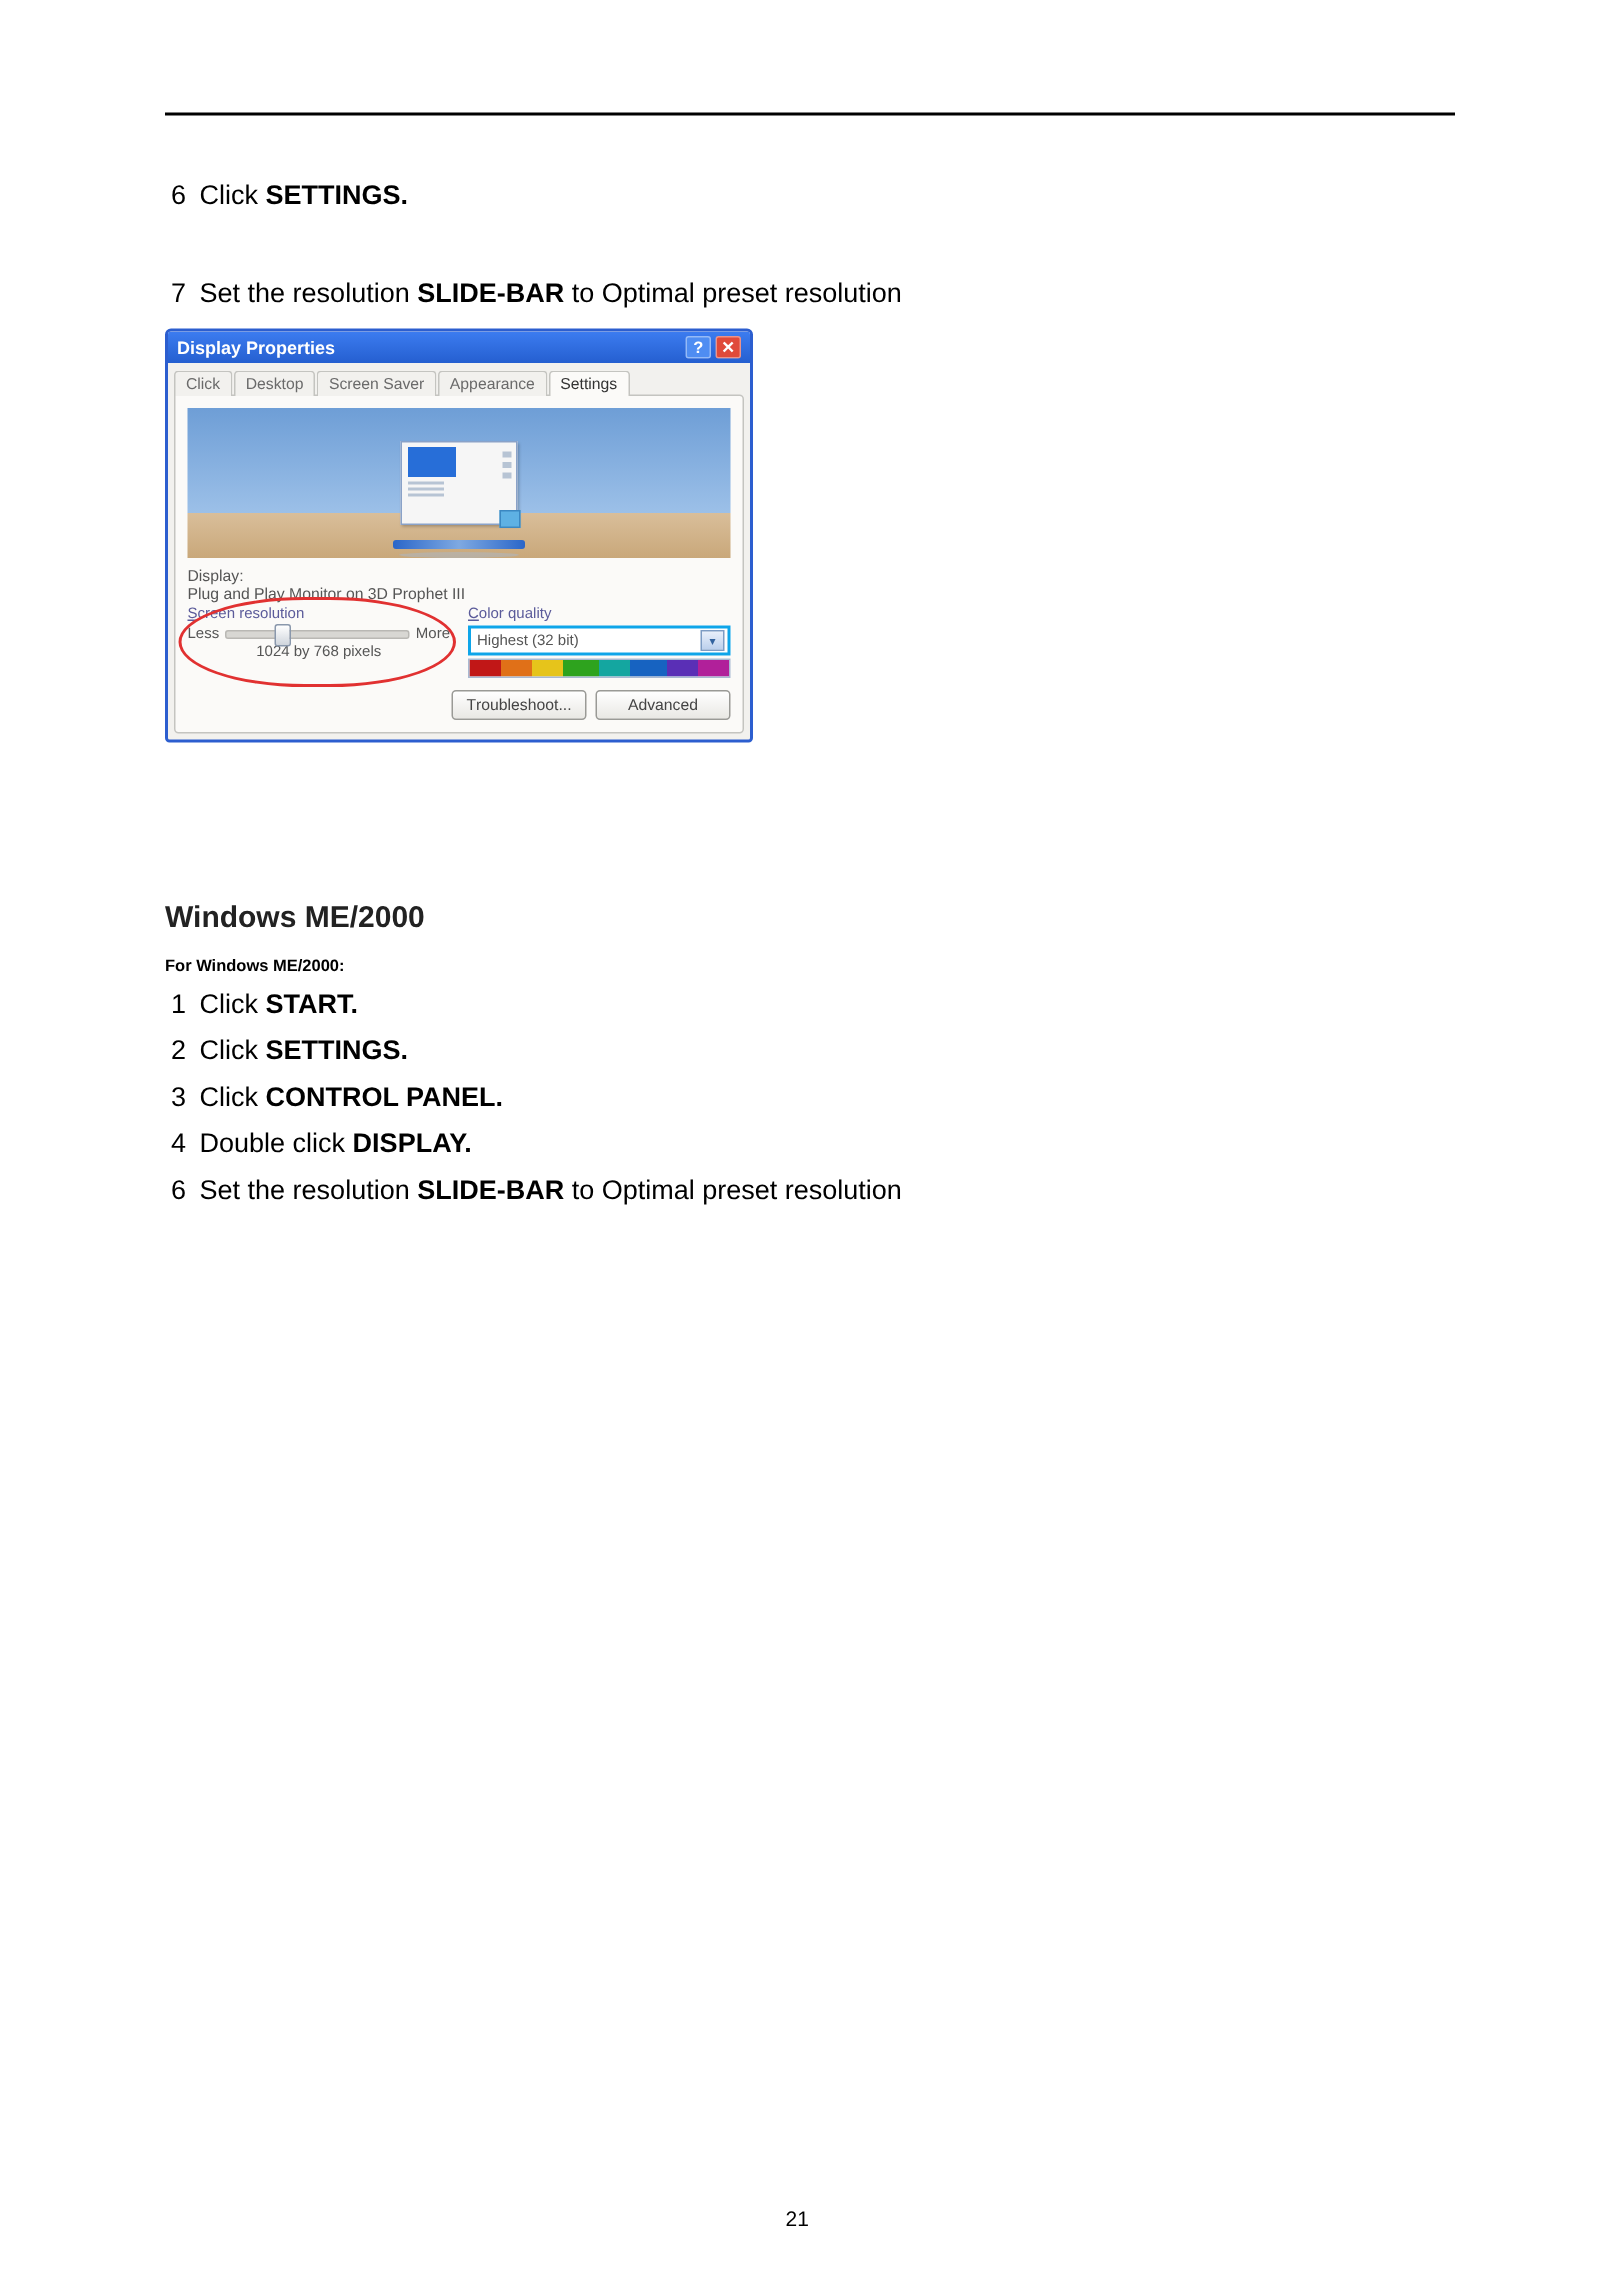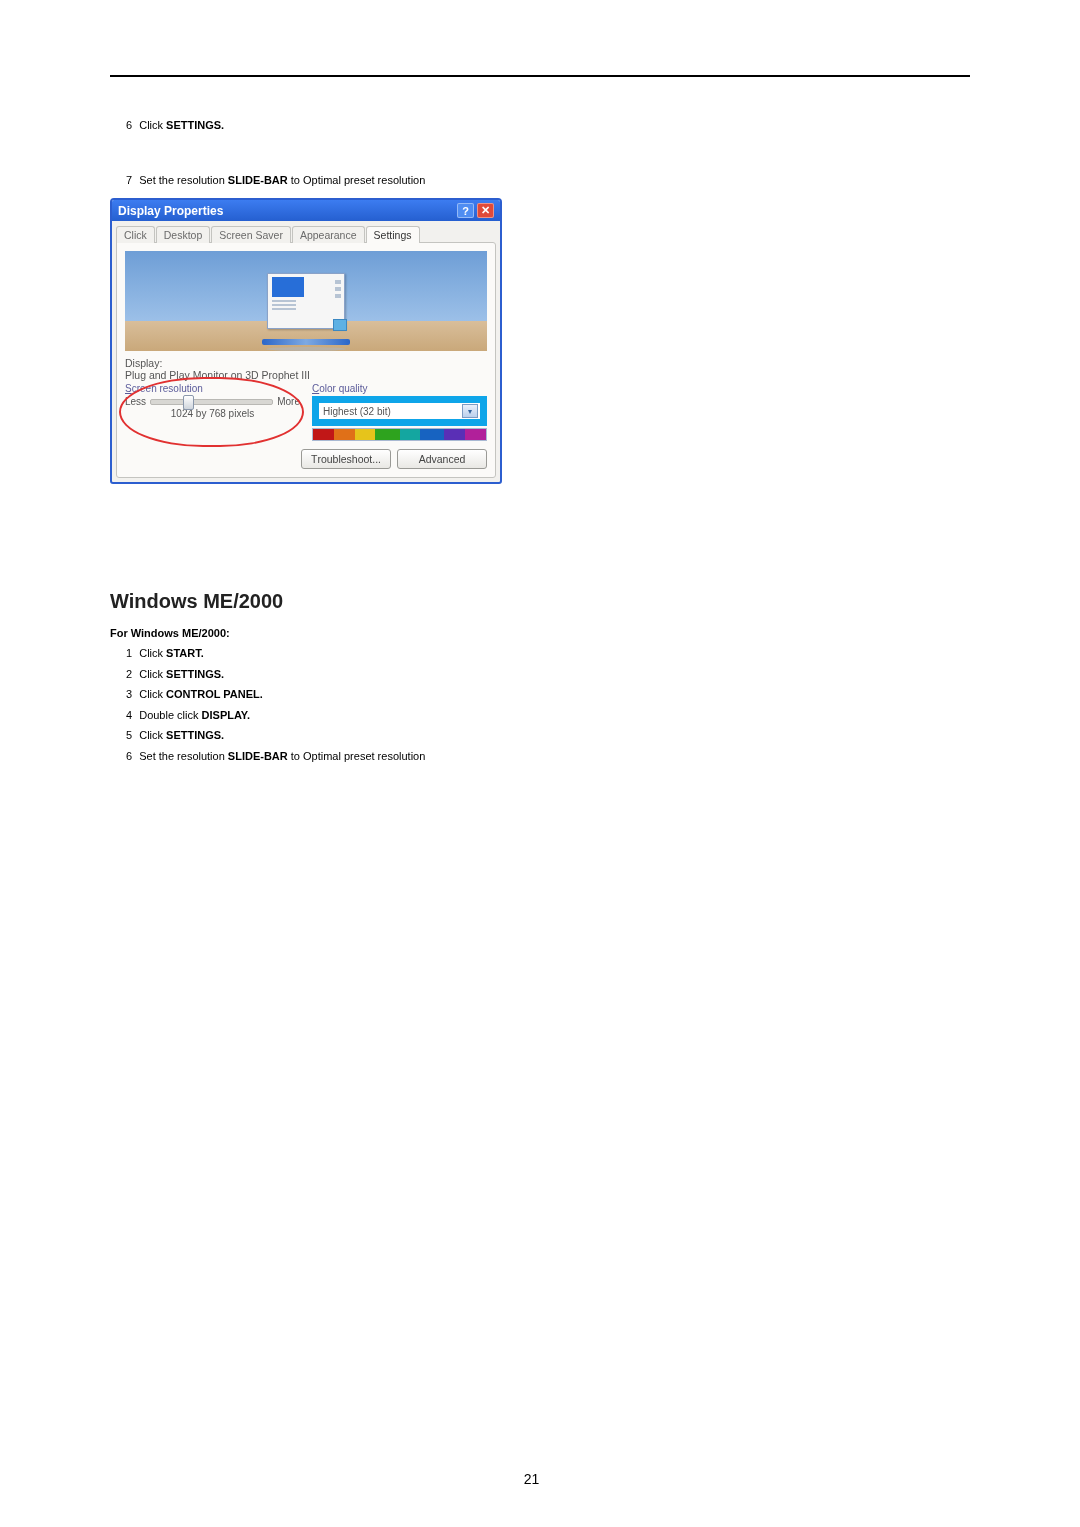--- a/index.html
+++ b/index.html
@@ -17,22 +17,22 @@
     padding: 75px 110px 40px 110px;
     box-sizing: border-box;
     position: relative;
   }
   .top-rule {
     border: none;
     border-top: 2px solid #000;
     margin: 0 0 40px 0;
   }
   .step {
-    margin: 4px 16px;
-    font-size: 11px;
+    margin: 4px 4px;
+    font-size: 18px;
     line-height: 1.5;
   }
   .step .num {
     margin-right: 4px;
   }
   .bold {
     font-weight: bold;
   }
   .gap { height: 30px; }
   .big-gap { height: 50px; }
@@ -220,21 +220,21 @@
     position: absolute;
     left: -6px; top: -6px;
     right: -4px; bottom: -6px;
     border: 2px solid #e13131;
     border-radius: 50% / 55%;
     pointer-events: none;
   }
   .dropdown {
     display: flex;
     align-items: center;
-    border: 7px solid #0ea5e9;
+    border: 2px solid #0ea5e9;
     background: #fff;
     font-size: 10px;
     color: #555;
     height: 16px;
     padding: 0 2px 0 4px;
   }
   .dropdown .arrow {
     margin-left: auto;
     width: 14px; height: 12px;
     background: linear-gradient(#e9f0fb,#bcd0ec);
@@ -396,23 +396,19 @@
     </div>
     <div class="step">
       <span class="num">3</span>
       <span>Click </span><span class="bold">CONTROL PANEL.</span>
     </div>
     <div class="step">
       <span class="num">4</span>
       <span>Double click </span><span class="bold">DISPLAY.</span>
     </div>
     <div class="step">
-      <span class="num">5</span>
-      <span>Click </span><span class="bold">SETTINGS.</span>
-    </div>
-    <div class="step">
       <span class="num">6</span>
       <span>Set the resolution </span><span class="bold">SLIDE-BAR</span><span> to Optimal preset resolution</span>
     </div>
   </div>
 
   <div class="page-num">21</div>
 </div>
 
 </body></html>

